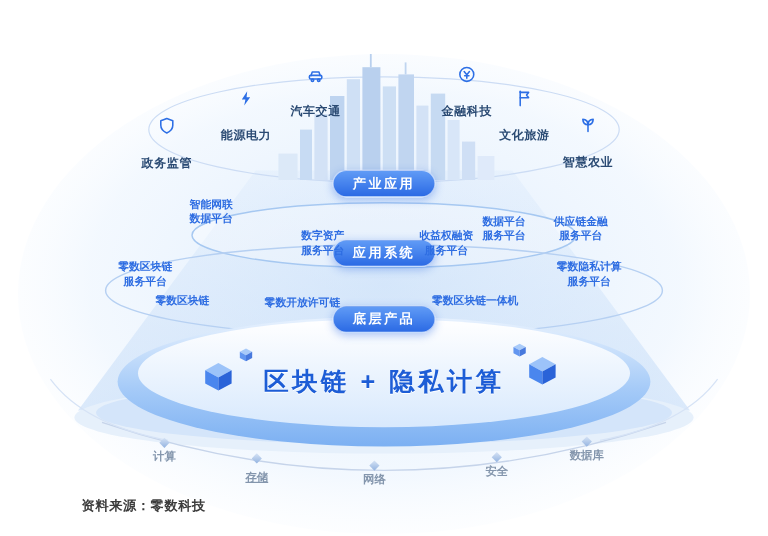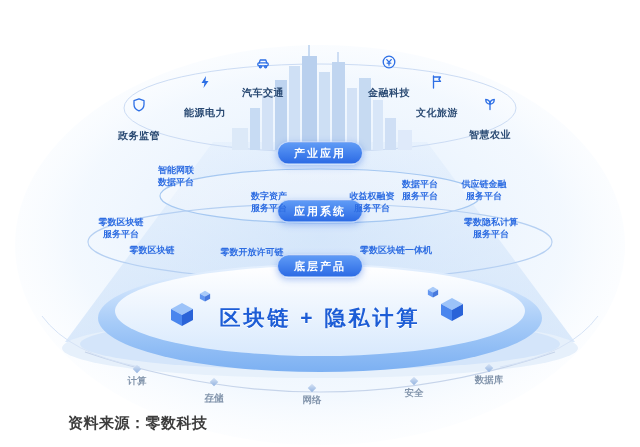--- a/index.html
+++ b/index.html
@@ -17,21 +17,21 @@
           border:1px solid rgba(255,255,255,.65);
           box-shadow:0 2px 7px rgba(43,106,228,.38); }
   .ring-item { font-size:9px; font-weight:700; color:#2e6de2; text-align:center; line-height:1.3; white-space:nowrap; }
   .platform-title { font-size:21px; font-weight:800; color:#1d5dd6; letter-spacing:3px; white-space:nowrap;
                     text-shadow:0 1px 0 #ffffff; }
   .infra-label { font-size:9.5px; font-weight:600; color:#8496ad; white-space:nowrap; }
   .diamond { position:absolute; width:6px; height:6px; z-index:2;
              background:linear-gradient(135deg,#d6e3f5,#93b3e0);
              transform:translate(-50%,-50%) rotate(45deg); }
   .source { position:absolute; left:68px; top:414px; z-index:3;
-            font-size:15px; font-weight:700; color:#3c3c3c; letter-spacing:.5px; }
+            font-size:11px; font-weight:700; color:#3c3c3c; letter-spacing:.5px; }
 </style>
 </head>
 <body>
 
 <div class="stage">
 
   <svg class="bg-svg" width="640" height="447" viewBox="0 0 640 447">
     <defs>
       <radialGradient id="glow" cx="50%" cy="48%" r="62%">
         <stop offset="0%" stop-color="#dcebfc" stop-opacity=".95"></stop>

